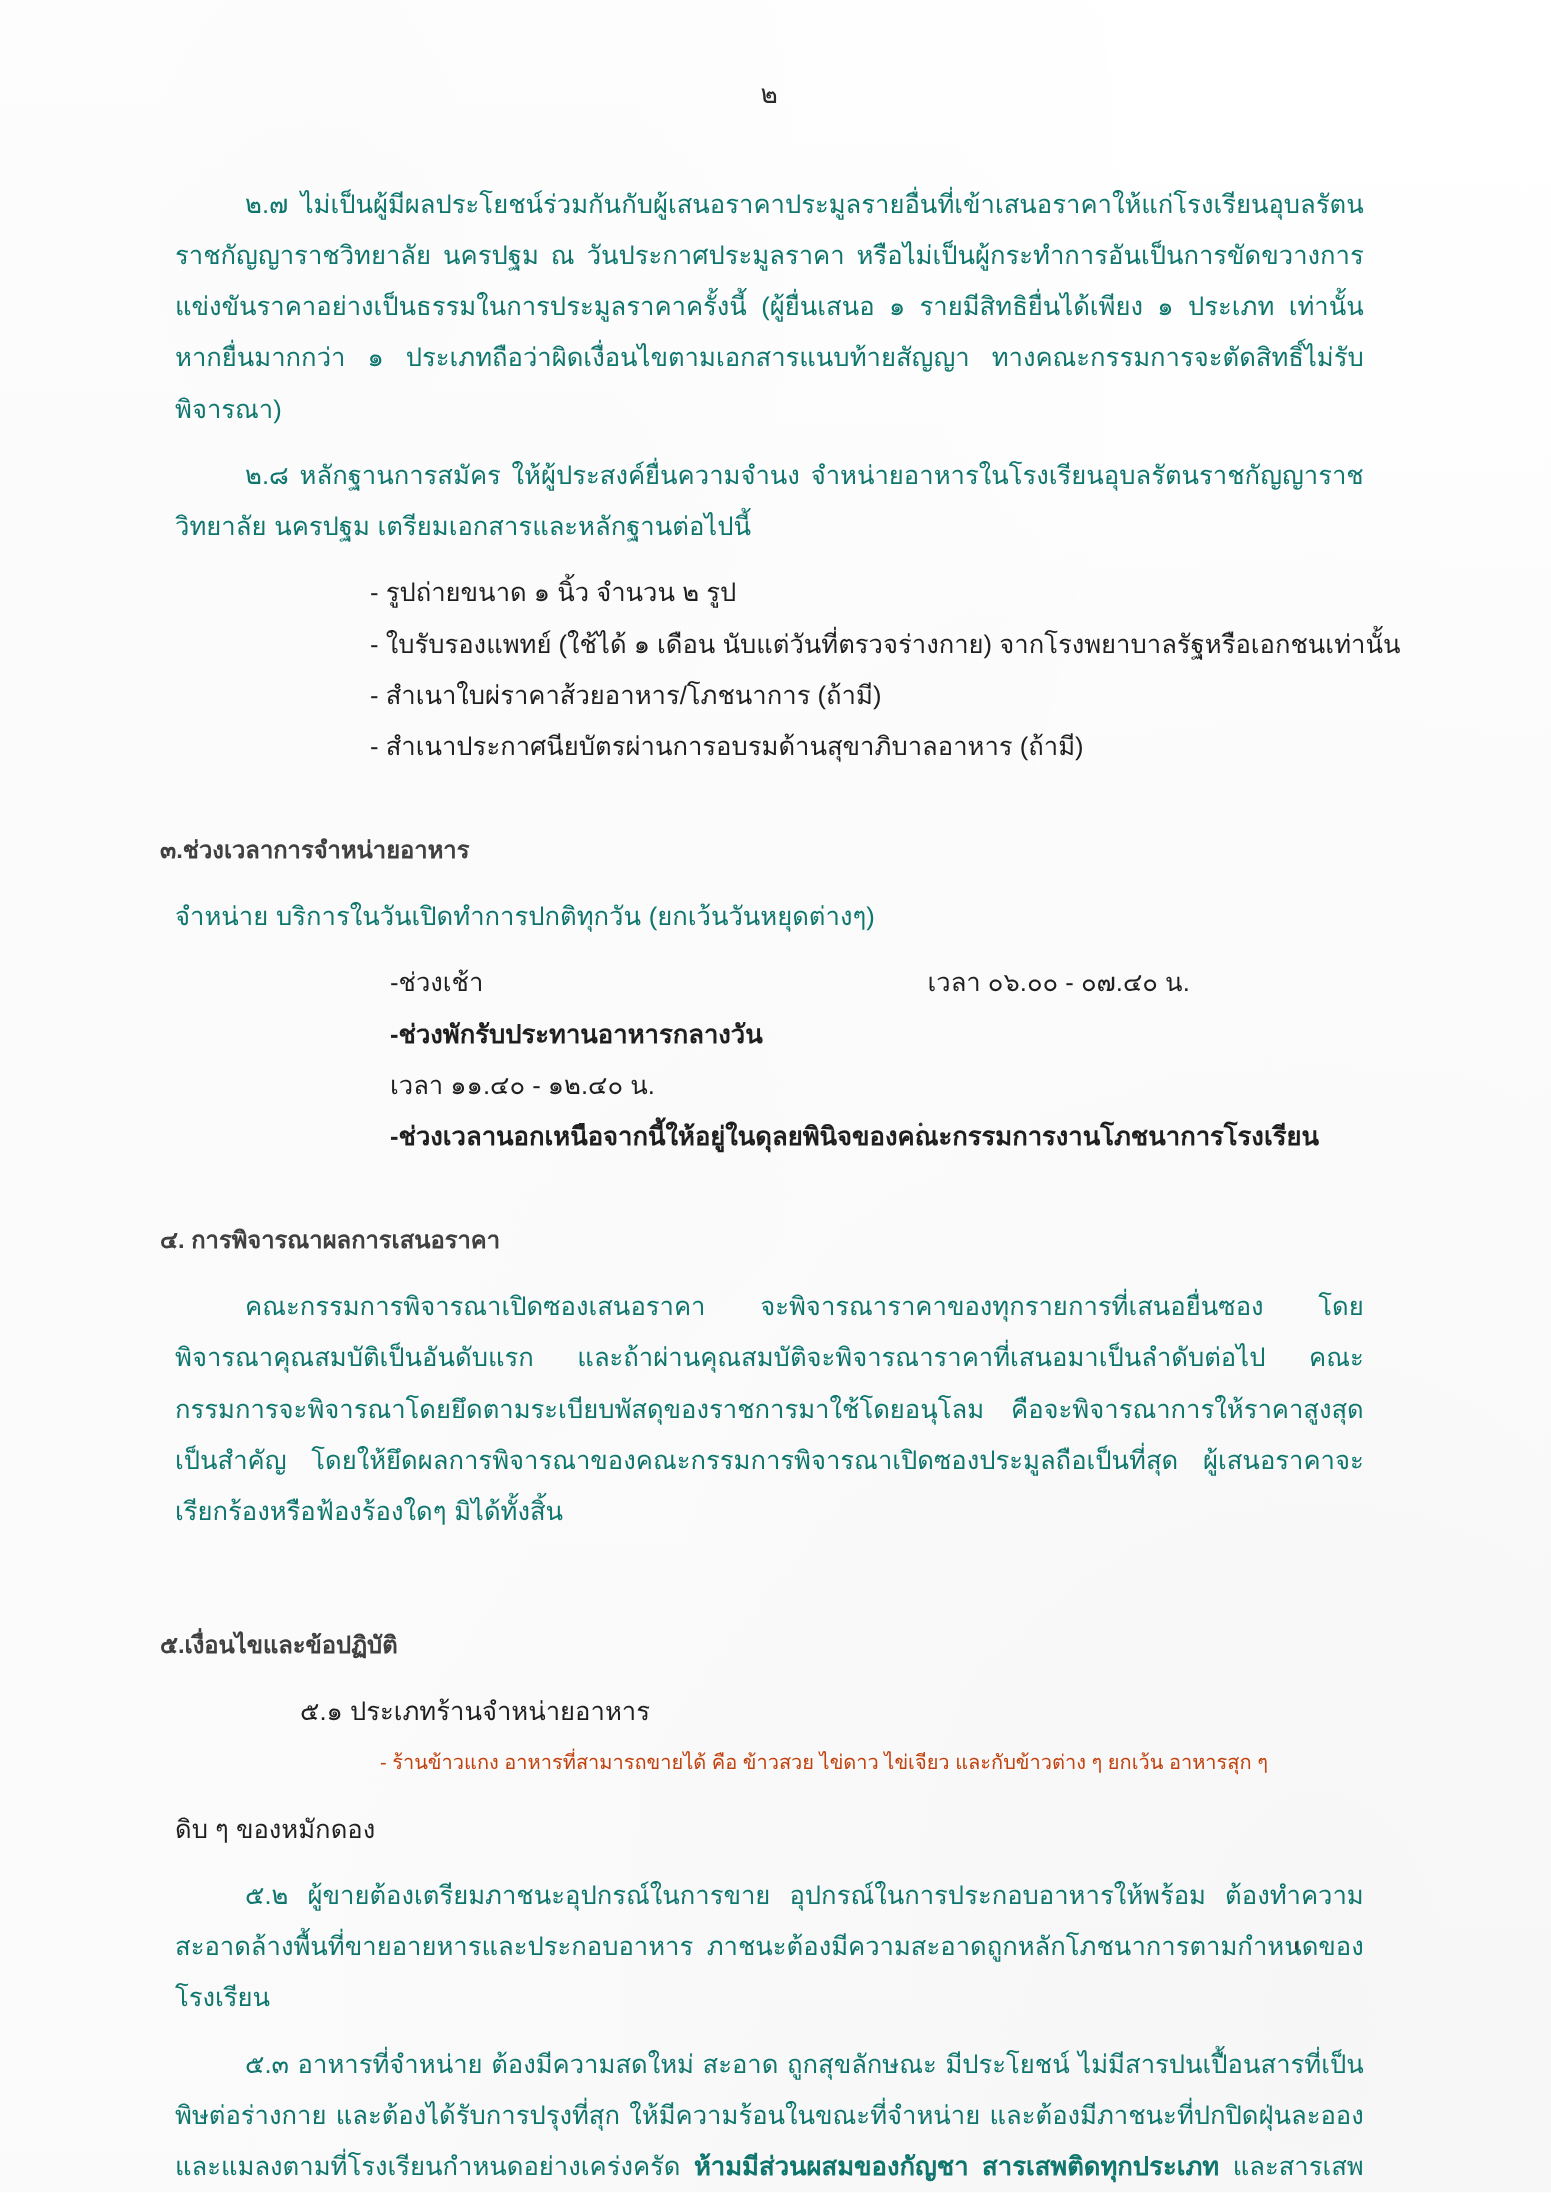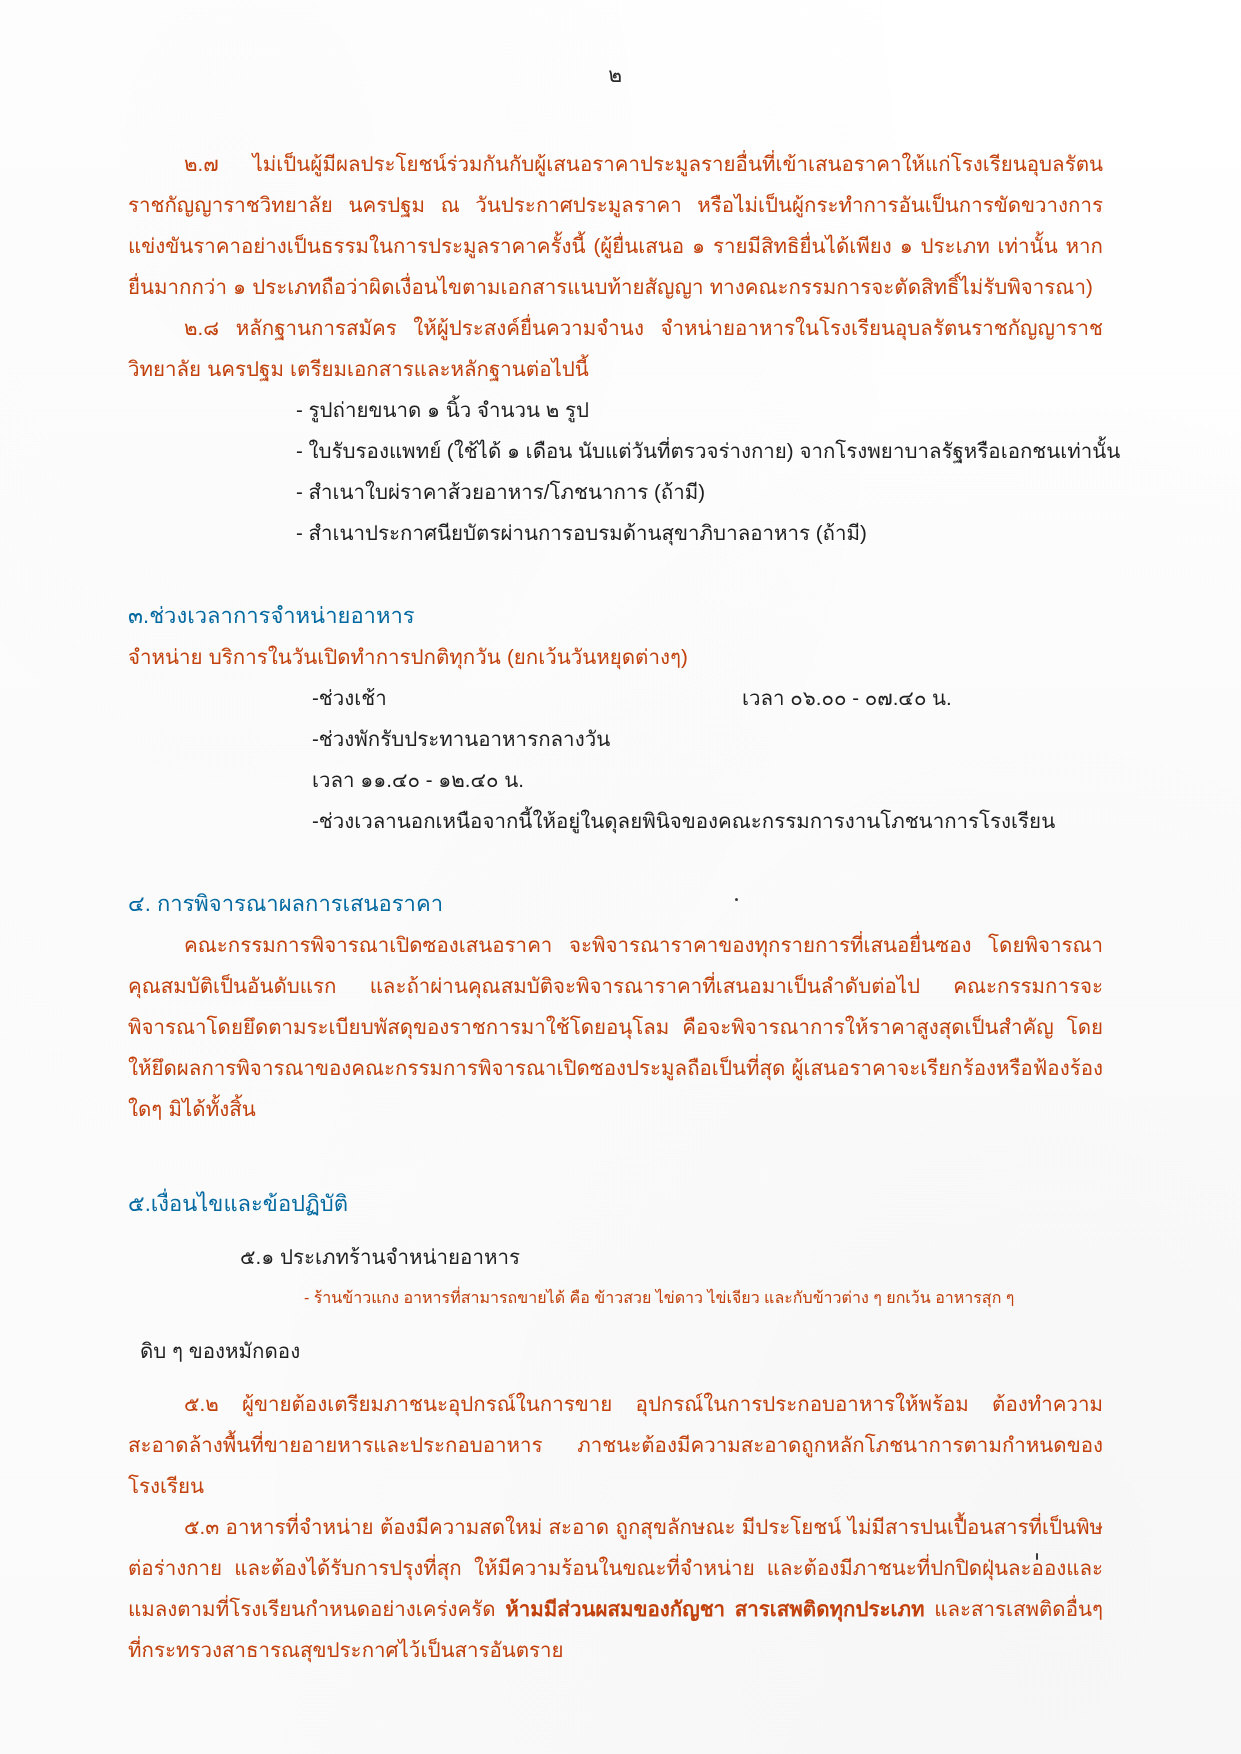--- a/index.html
+++ b/index.html
@@ -46,36 +46,36 @@
     padding-top: 58px;
     letter-spacing: 0.5px;
     color: #2a2a2a;
   }
   .body-block {
     margin-top: 52px;
   }
   p.para {
     font-size: 20.5px;
     line-height: 41px;
-    margin: 0;
+    margin: 12px;
     text-align: justify;
     text-justify: inter-word;
     text-indent: 56px;
     word-spacing: 0.5px;
-    color: #c2410c;
+    color: #0f766e;
   }
   p.para.noindent {
     text-indent: 0;
   }
   .section-head {
-    font-size: 22px;
-    line-height: 41px;
-    font-weight: normal;
-    margin: 0;
-    color: #0369a1;
+    font-size: 19px;
+    line-height: 41px;
+    font-weight: bold;
+    margin: 0;
+    color: #404040;
   }
   .gap-sm { height: 12px; }
   .gap-lg { height: 42px; }
   .gap-xl { height: 54px; }
 
   ul.doclist {
     list-style: none;
     margin: 0;
     padding: 0 0 0 168px;
   }
@@ -103,20 +103,21 @@
   .sched-row .label.deep {
     padding-left: 82px;
     min-width: 348px;
   }
   .sched-row .time {
     flex: 0 0 auto;
     white-space: nowrap;
   }
   .sched-row.full .label {
     min-width: 0;
+    font-weight: bold;
   }
   .sub-head {
     font-size: 20.5px;
     line-height: 41px;
     margin: 0;
     padding-left: 112px;
     color: #1f1f1f;
   }
   .sub-item {
     font-size: 16px;

